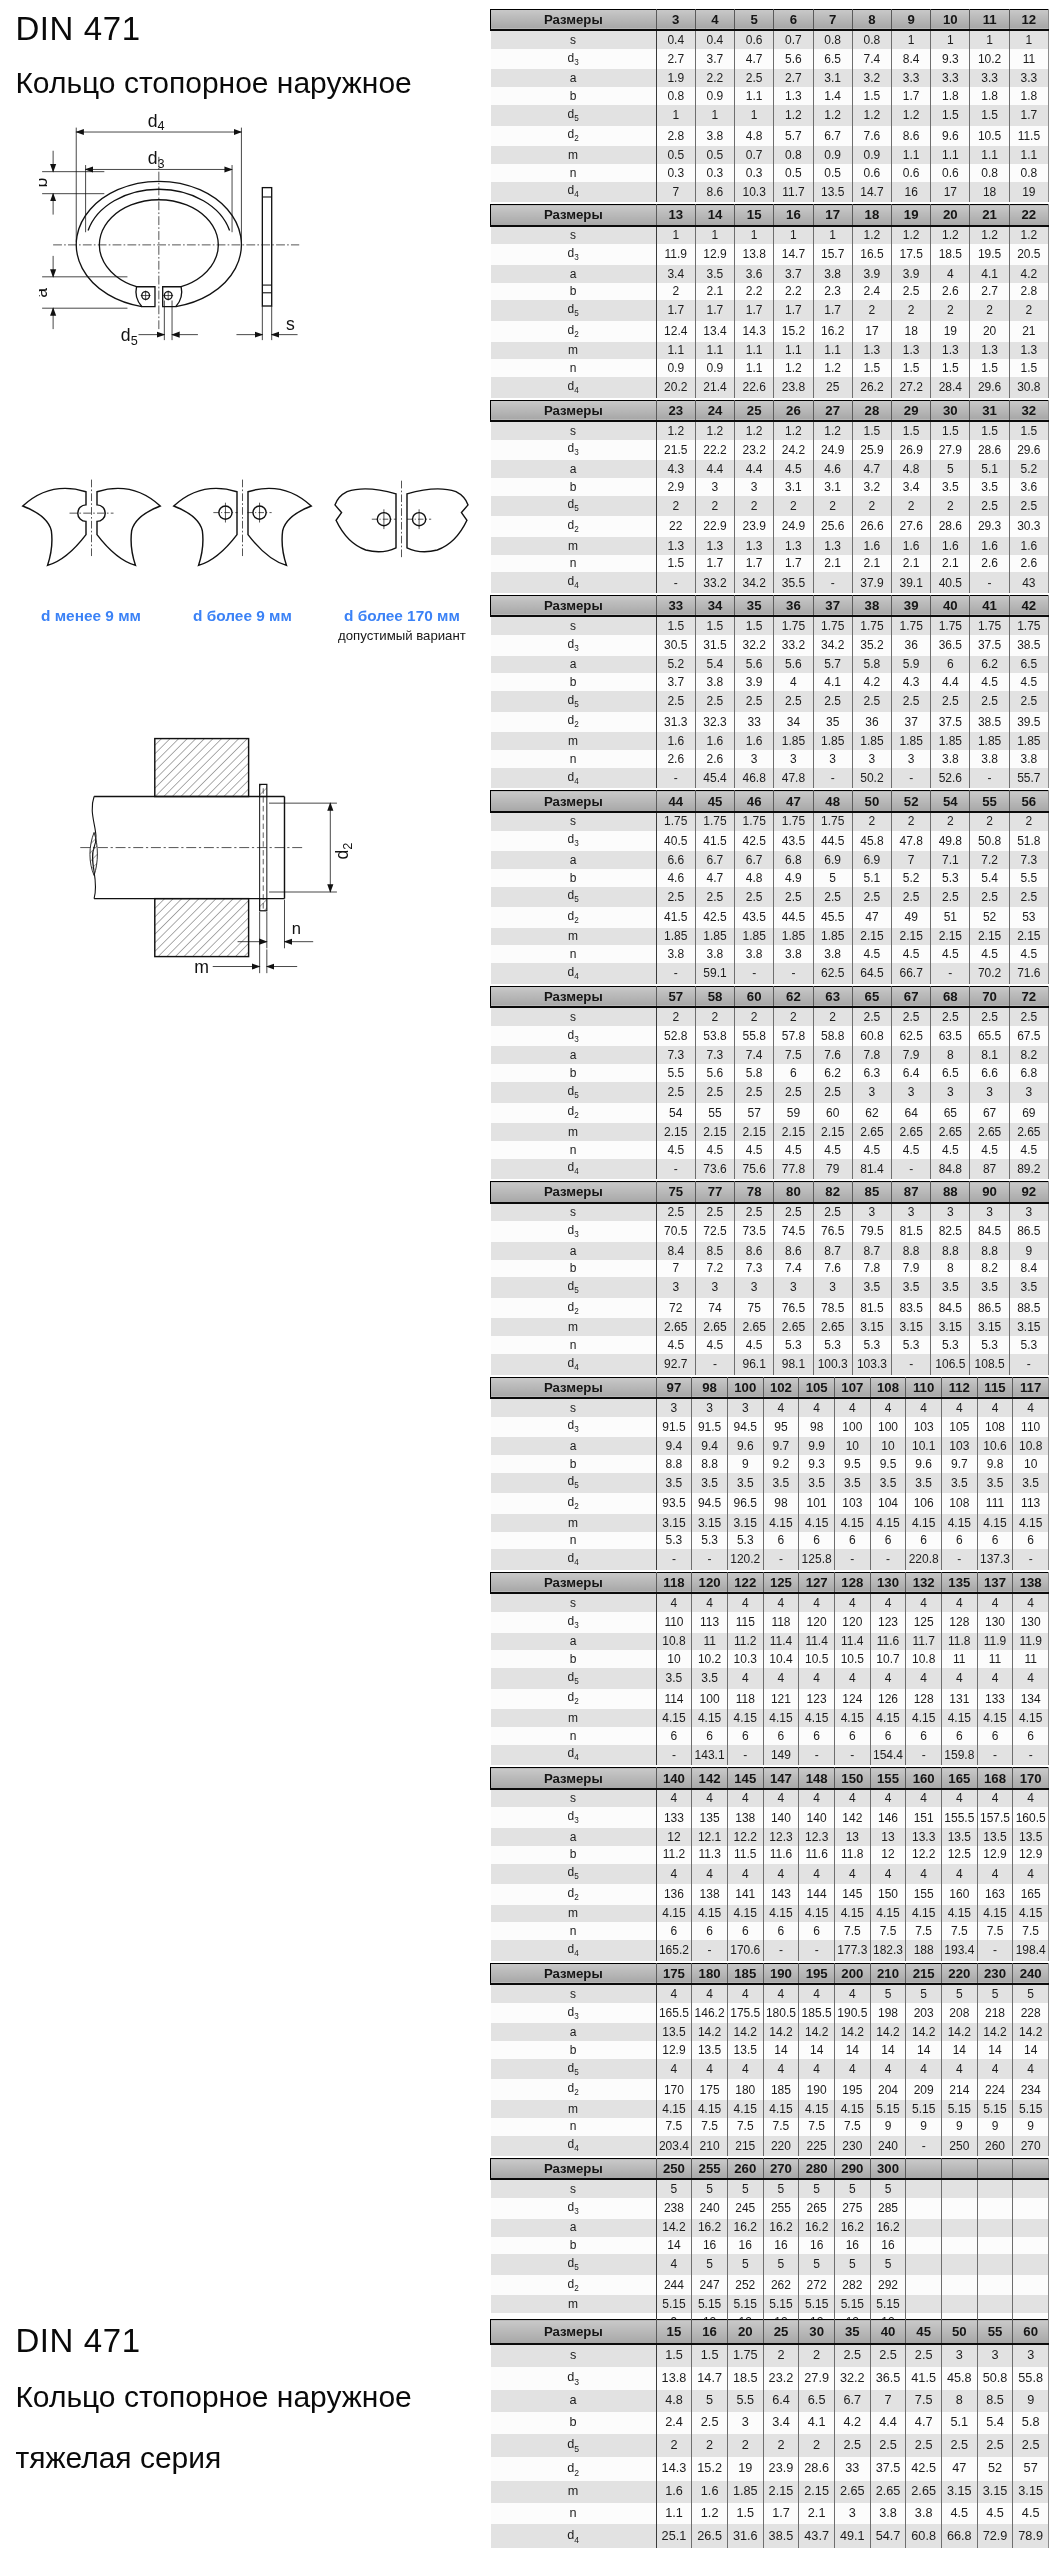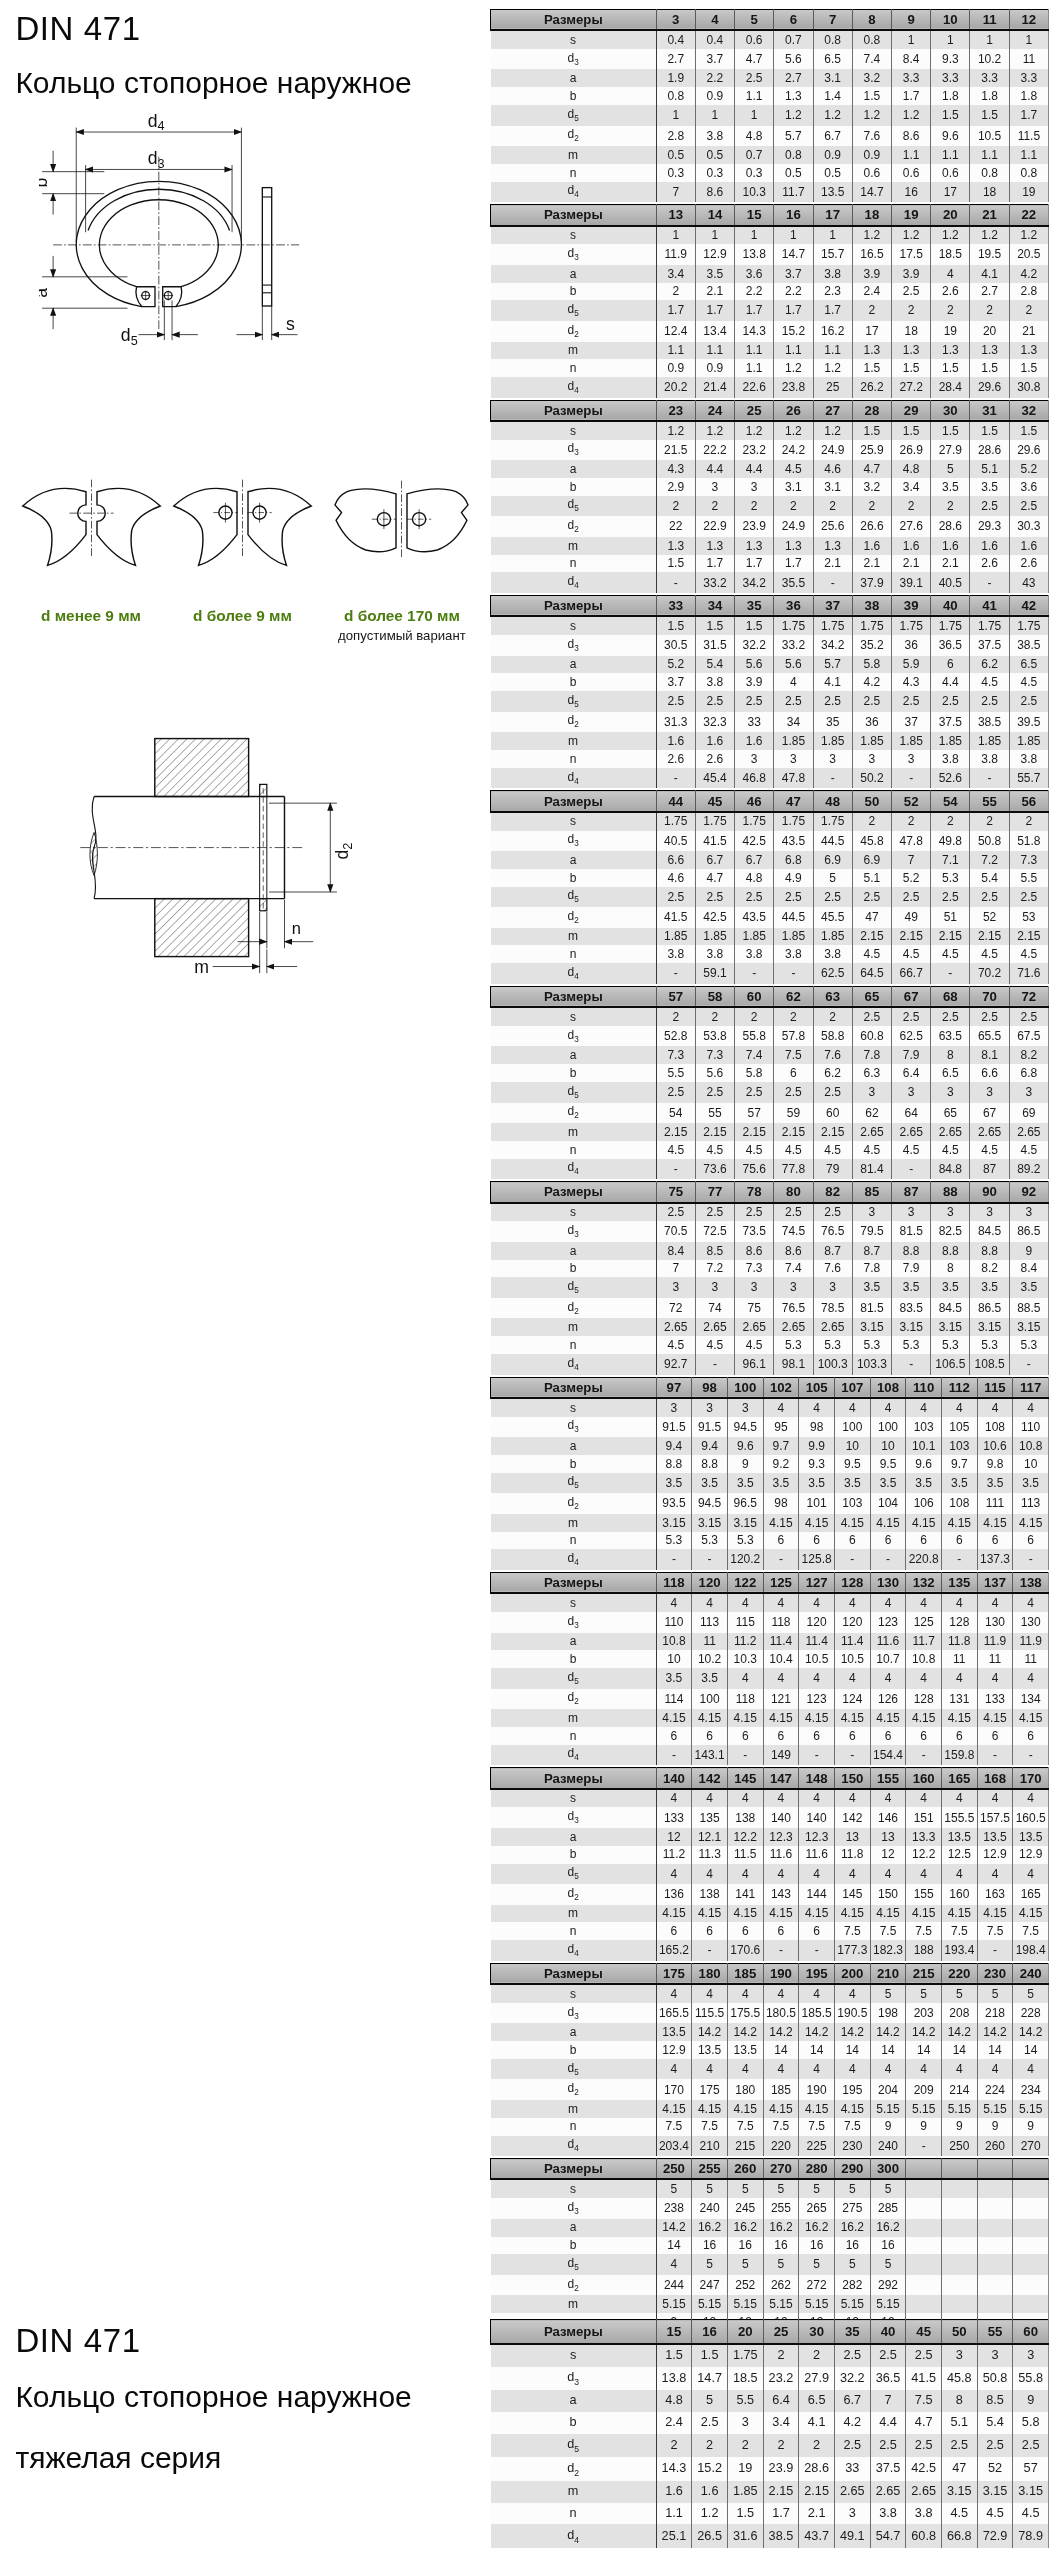--- a/index.html
+++ b/index.html
@@ -45,21 +45,21 @@
   table.din-table tbody td + td{border-left:0.6px solid #6e6e6e;}
   table.din-table tbody td:nth-child(2){border-left:1.1px solid #3a3a3a;}
   table.din-table tbody tr:nth-child(odd) td{background:#e2e2e2;}
   table.din-table tbody tr:nth-child(even) td{background:#fcfcfc;}
   table.din-table sub{font-size:68%;}
   table.din-table.heavy tbody td{padding:3.3px 0;font-size:12.7px;}
   table.din-table.heavy thead th{padding:3.9px 0;}
 
   
   .variant-col{display:inline-block;vertical-align:top;width:149px;text-align:center;}
-  .variant-caption{font-size:15.4px;font-weight:bold;color:#4d7c0f;margin-top:22px;}
+  .variant-caption{font-size:15.4px;font-weight:bold;color:#3b82f6;margin-top:22px;}
   .variant-note{font-size:13.2px;font-weight:normal;color:#151515;margin-top:3.3px;}
   svg text{font-family:"Liberation Sans","DejaVu Sans",sans-serif;fill:#111;}
 </style>
 </head>
 <body>
 
 <div class="abs doc-title" style="left:15.4px;top:10px;">DIN 471</div>
 <div class="abs doc-subtitle" style="left:15.4px;top:66px;">Кольцо стопорное наружное</div>
 
 <div class="abs" style="left:39px;top:110px;">
@@ -1669,21 +1669,21 @@
           <td>4</td>
           <td>5</td>
           <td>5</td>
           <td>5</td>
           <td>5</td>
           <td>5</td>
         </tr>
         <tr>
           <td><span>d</span><sub>3</sub></td>
           <td>165.5</td>
-          <td>115.5</td>
+          <td>146.2</td>
           <td>175.5</td>
           <td>180.5</td>
           <td>185.5</td>
           <td>190.5</td>
           <td>198</td>
           <td>203</td>
           <td>208</td>
           <td>218</td>
           <td>228</td>
         </tr>

